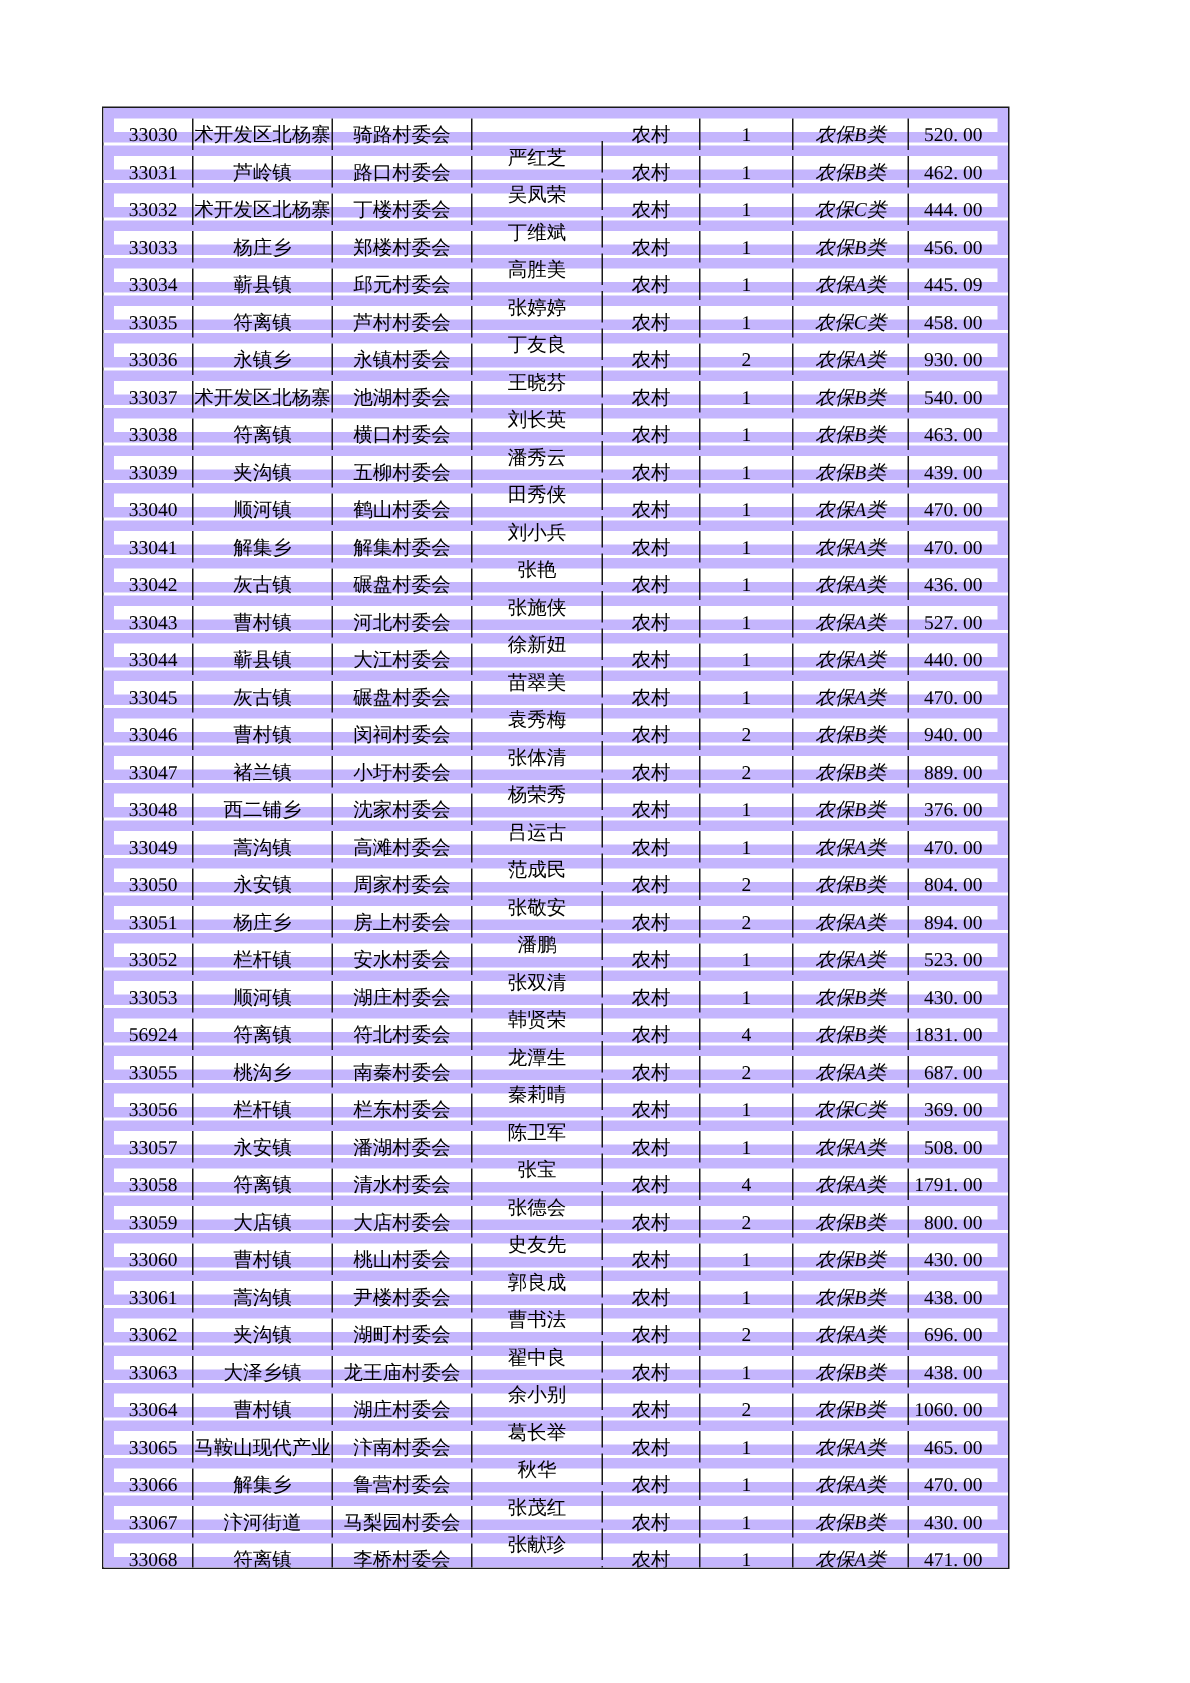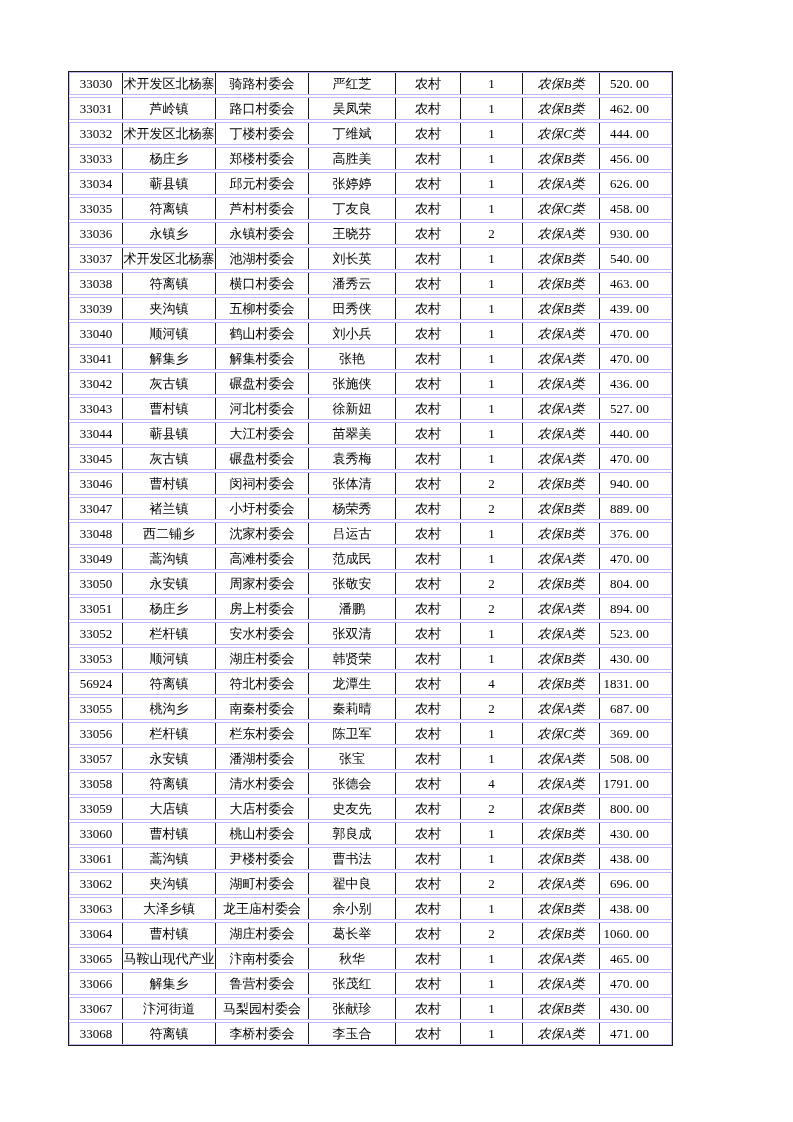--- a/index.html
+++ b/index.html
@@ -18,39 +18,39 @@
     left: 68px;
     top: 71px;
     width: 605px;
     border: 1px solid #1a1a1a;
     overflow: hidden;
     background: #ffffff;
   }
   .row {
     display: flex;
     height: 23px;
-    border: 1px solid #c4b5fd;
+    border: 7px solid #c4b5fd;
     margin-bottom: 2px;
     background: #ffffff;
   }
-  .row:last-child { margin-bottom: 0; align-items: flex-end; }
+  .row:last-child { margin-bottom: 0; }
   .cell {
     height: 21px;
     line-height: 21px;
     font-size: 13px;
     text-align: center;
     white-space: nowrap;
     overflow: hidden;
     border-right: 1px solid #1a1a1a;
     flex: 0 0 auto;
   }
   .col-0 { width: 53px; }
   .col-1 { width: 93px; }
   .col-2 { width: 93px; }
-  .col-3 { width: 87px; }
+  .col-3 { width: 87px; margin-top: 15px; }
   .col-4 { width: 65px; font-family: Liberation Serif, serif; }
   .col-5 { width: 62px; }
   .col-6 { width: 77px; font-style: italic; }
   .col-7 { width: 73px; text-align: right; padding-right: 24px; border-right: none; }
 </style>
 </head>
 <body>
 
 <div class="page">
   <div class="table-wrap">
@@ -95,21 +95,21 @@
         <div class="cell col-7">456. 00</div>
       </div>
       <div class="row">
         <div class="cell col-0">33034</div>
         <div class="cell col-1">蕲县镇</div>
         <div class="cell col-2">邱元村委会</div>
         <div class="cell col-3">张婷婷</div>
         <div class="cell col-4">农村</div>
         <div class="cell col-5">1</div>
         <div class="cell col-6">农保A类</div>
-        <div class="cell col-7">626. 00</div>
+        <div class="cell col-7">445. 09</div>
       </div>
       <div class="row">
         <div class="cell col-0">33035</div>
         <div class="cell col-1">符离镇</div>
         <div class="cell col-2">芦村村委会</div>
         <div class="cell col-3">丁友良</div>
         <div class="cell col-4">农村</div>
         <div class="cell col-5">1</div>
         <div class="cell col-6">农保C类</div>
         <div class="cell col-7">458. 00</div>

